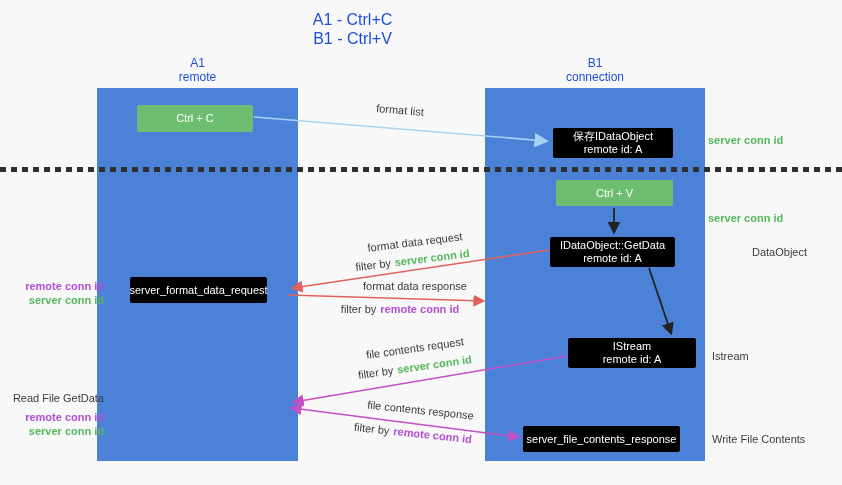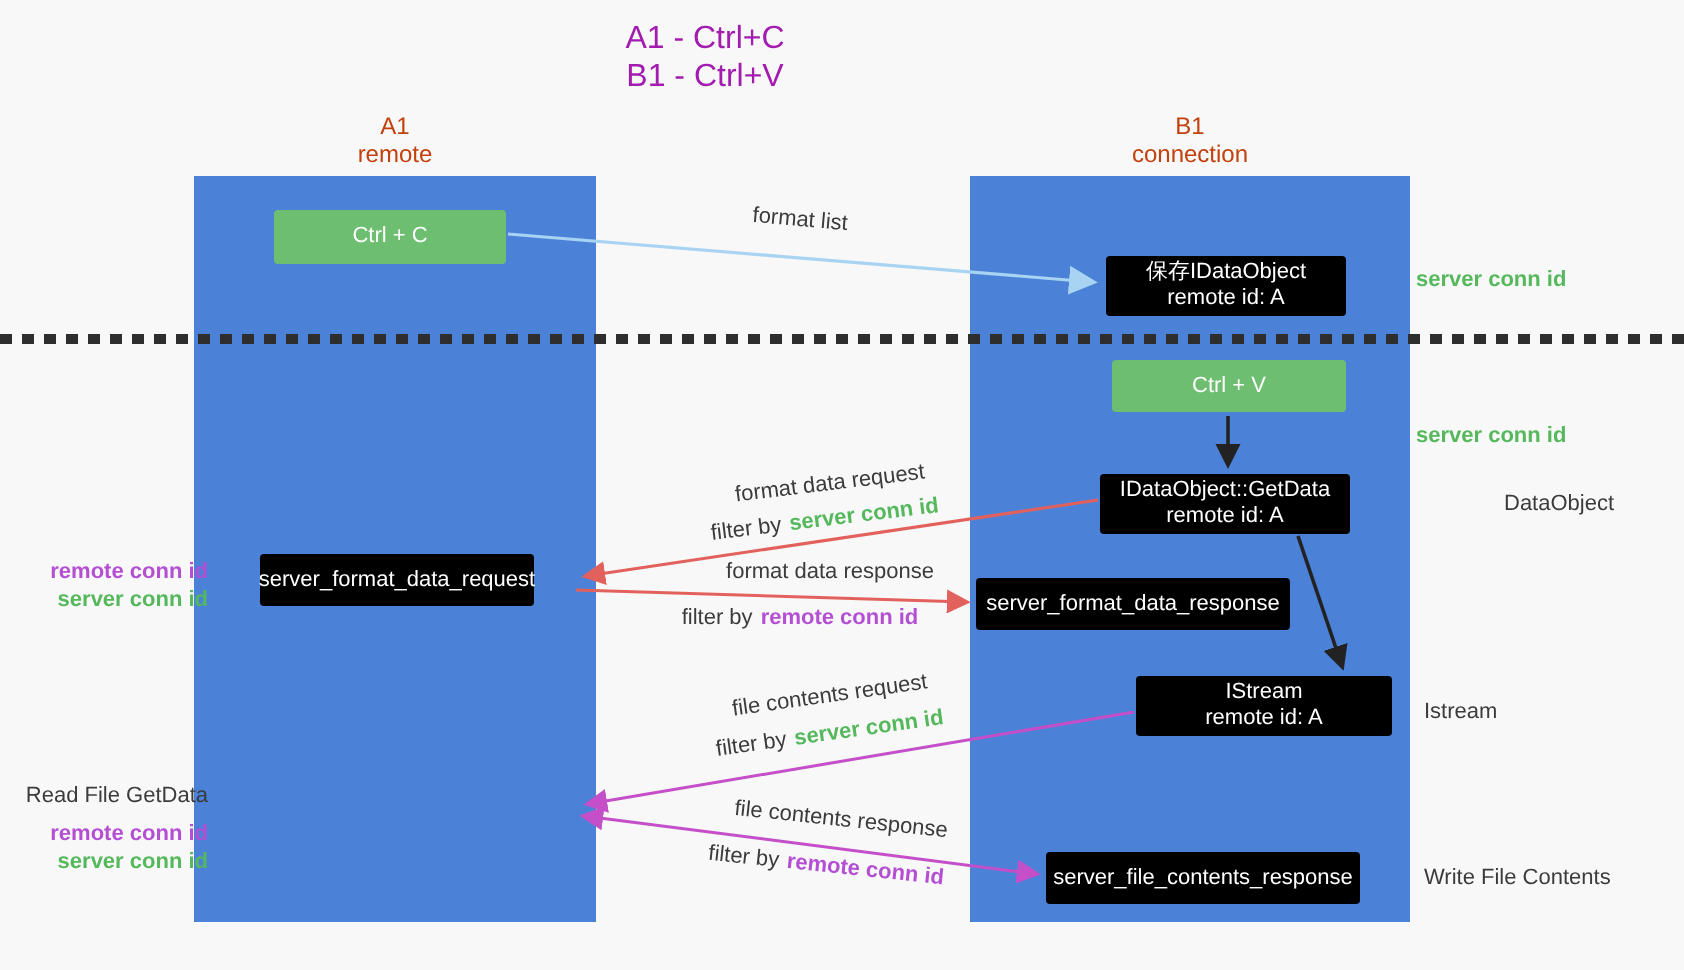--- a/index.html
+++ b/index.html
@@ -1,22 +1,22 @@
 <!DOCTYPE html>
 <html><head>
 <meta charset="utf-8">
 <style>
   html,body{margin:0;padding:0;background:#f8f8f8;}
   #canvas{
     position:relative;width:842px;height:485px;background:#f8f8f8;overflow:hidden;
     font-family:"Liberation Sans", sans-serif;color:#3b3b3b;
   }
   .abs{position:absolute;}
-  .title{left:0;top:10px;width:705px;text-align:center;font-size:16px;line-height:19px;color:#a21caf;}
-  .col-header{top:56px;text-align:center;font-size:12px;line-height:14px;color:#c2410c;}
+  .title{left:0;top:10px;width:705px;text-align:center;font-size:16px;line-height:19px;color:#1d4ed8;}
+  .col-header{top:56px;text-align:center;font-size:12px;line-height:14px;color:#1d4ed8;}
   .lifeline{top:88px;height:373px;background:#4c81d8;}
   .sep{left:0;top:167px;width:842px;height:5px;
        background:repeating-linear-gradient(90deg,#2e2e2e 0 6px,rgba(0,0,0,0) 6px 11px);}
   .node{display:flex;flex-direction:column;align-items:center;justify-content:center;
         color:#fff;font-size:11px;line-height:13px;text-align:center;border-radius:2px;white-space:nowrap;}
   .green{background:#6dbe71;}
   .orange{background:#000000;}
   .msg{font-size:11px;line-height:13px;text-align:center;color:#3b3b3b;white-space:nowrap;}
   .conn-green{color:#56b85c;font-weight:bold;}
   .conn-purple{color:#b44fd4;font-weight:bold;}
@@ -66,23 +66,20 @@
 
   <div class="abs node orange" style="left:550px;top:237px;width:125px;height:30px;">
     <div>IDataObject::GetData</div>
     <div>remote id: A</div>
   </div>
 
   <div class="abs node orange" style="left:130px;top:277px;width:137px;height:26px;">
     <div>server_format_data_request</div>
   </div>
 
-  <div class="abs node orange" style="left:488px;top:289px;width:157px;height:26px;">
-    <div>server_format_data_response</div>
-  </div>
 
   <div class="abs node orange" style="left:568px;top:338px;width:128px;height:30px;">
     <div>IStream</div>
     <div>remote id: A</div>
   </div>
 
 
   <div class="abs node orange" style="left:523px;top:426px;width:157px;height:26px;">
     <div>server_file_contents_response</div>
   </div>

